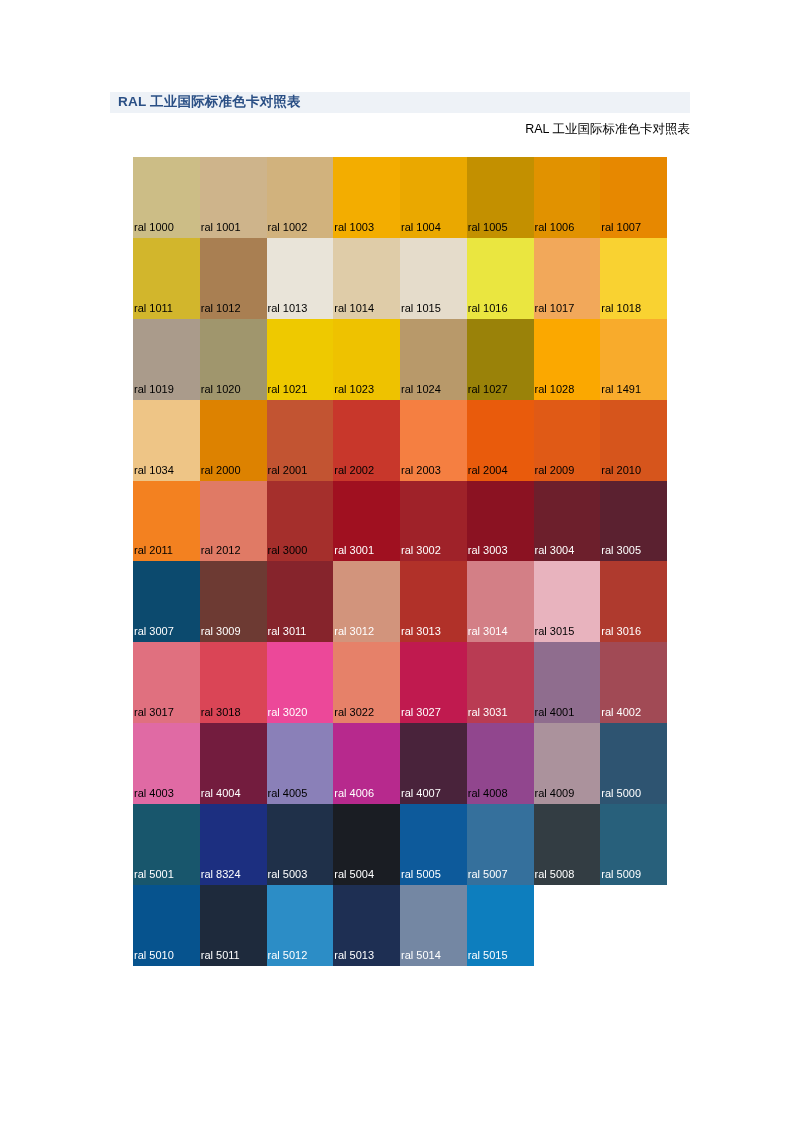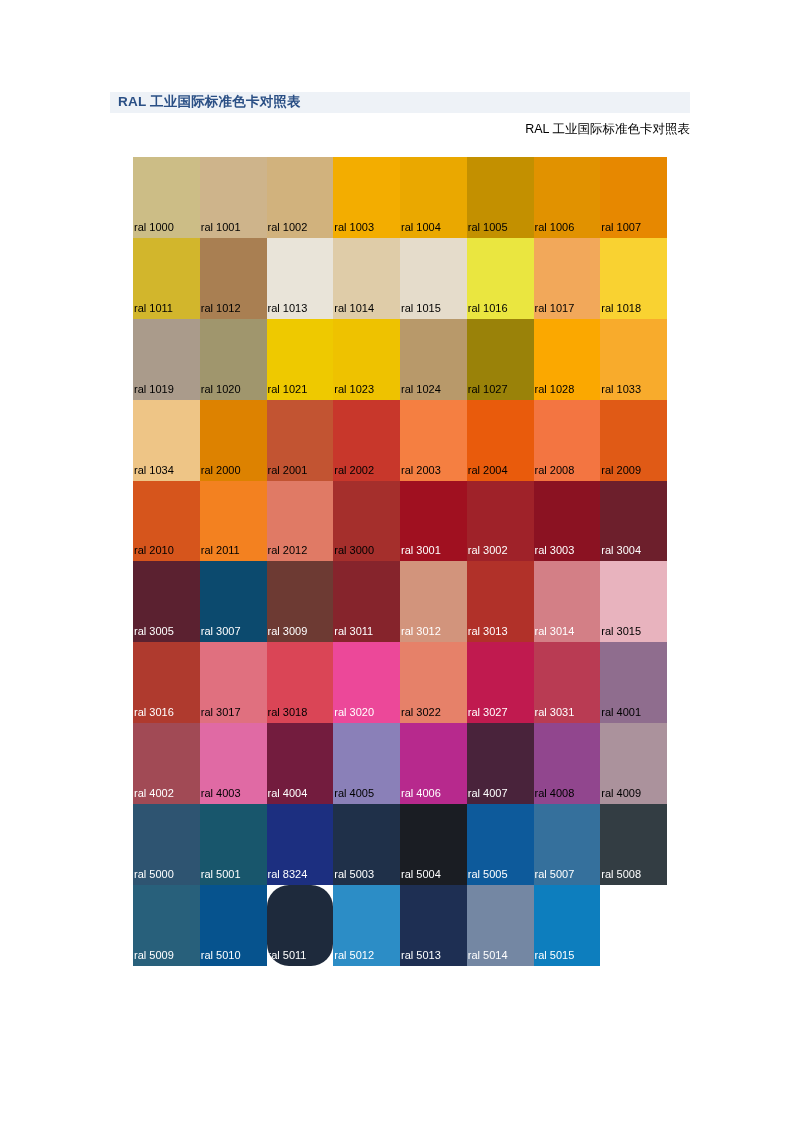--- a/index.html
+++ b/index.html
@@ -146,43 +146,40 @@
     <div class="swatch light" style="background: rgb(184, 153, 106);">
       <span class="swatch-label">ral 1024</span>
     </div>
     <div class="swatch light" style="background: rgb(154, 130, 9);">
       <span class="swatch-label">ral 1027</span>
     </div>
     <div class="swatch light" style="background: rgb(251, 168, 0);">
       <span class="swatch-label">ral 1028</span>
     </div>
     <div class="swatch light" style="background: rgb(248, 171, 44);">
-      <span class="swatch-label">ral 1033</span>
+      <span class="swatch-label">ral 1491</span>
     </div>
     <div class="swatch light" style="background: rgb(238, 197, 134);">
       <span class="swatch-label">ral 1034</span>
     </div>
     <div class="swatch light" style="background: rgb(221, 130, 0);">
       <span class="swatch-label">ral 2000</span>
     </div>
     <div class="swatch light" style="background: rgb(194, 84, 50);">
       <span class="swatch-label">ral 2001</span>
     </div>
     <div class="swatch light" style="background: rgb(200, 55, 43);">
       <span class="swatch-label">ral 2002</span>
     </div>
     <div class="swatch light" style="background: rgb(245, 127, 65);">
       <span class="swatch-label">ral 2003</span>
     </div>
     <div class="swatch light" style="background: rgb(233, 91, 12);">
       <span class="swatch-label">ral 2004</span>
     </div>
-    <div class="swatch light" style="background: rgb(243, 117, 65);">
-      <span class="swatch-label">ral 2008</span>
-    </div>
     <div class="swatch light" style="background: rgb(224, 90, 22);">
       <span class="swatch-label">ral 2009</span>
     </div>
     <div class="swatch light" style="background: rgb(214, 85, 28);">
       <span class="swatch-label">ral 2010</span>
     </div>
     <div class="swatch light" style="background: rgb(243, 129, 32);">
       <span class="swatch-label">ral 2011</span>
     </div>
     <div class="swatch light" style="background: rgb(224, 122, 101);">
@@ -298,21 +295,21 @@
     </div>
     <div class="swatch dark" style="background: rgb(51, 61, 67);">
       <span class="swatch-label">ral 5008</span>
     </div>
     <div class="swatch dark" style="background: rgb(40, 96, 123);">
       <span class="swatch-label">ral 5009</span>
     </div>
     <div class="swatch dark" style="background: rgb(6, 83, 142);">
       <span class="swatch-label">ral 5010</span>
     </div>
-    <div class="swatch dark" style="background: rgb(30, 42, 60); border-radius: 22px;">
+    <div class="swatch dark" style="background: rgb(30, 42, 60);">
       <span class="swatch-label">ral 5011</span>
     </div>
     <div class="swatch dark" style="background: rgb(44, 141, 198);">
       <span class="swatch-label">ral 5012</span>
     </div>
     <div class="swatch dark" style="background: rgb(30, 47, 83);">
       <span class="swatch-label">ral 5013</span>
     </div>
     <div class="swatch dark" style="background: rgb(116, 135, 163);">
       <span class="swatch-label">ral 5014</span>

